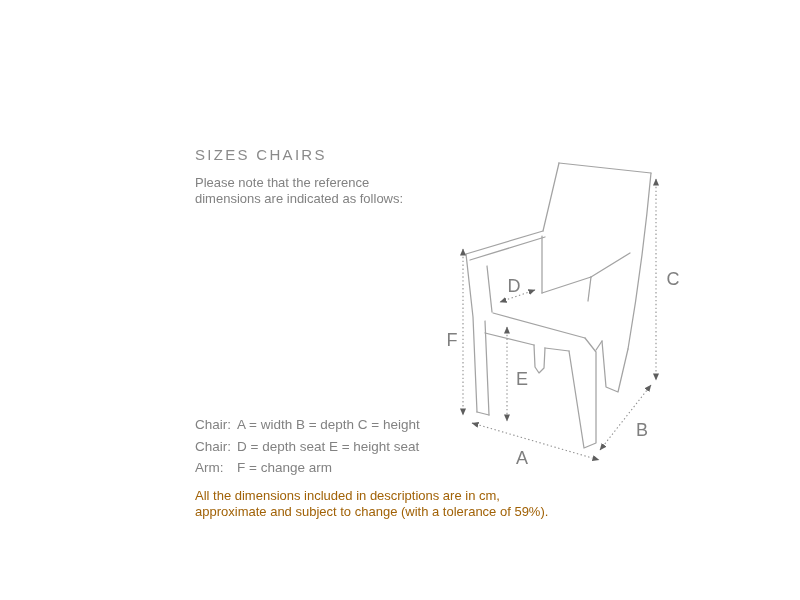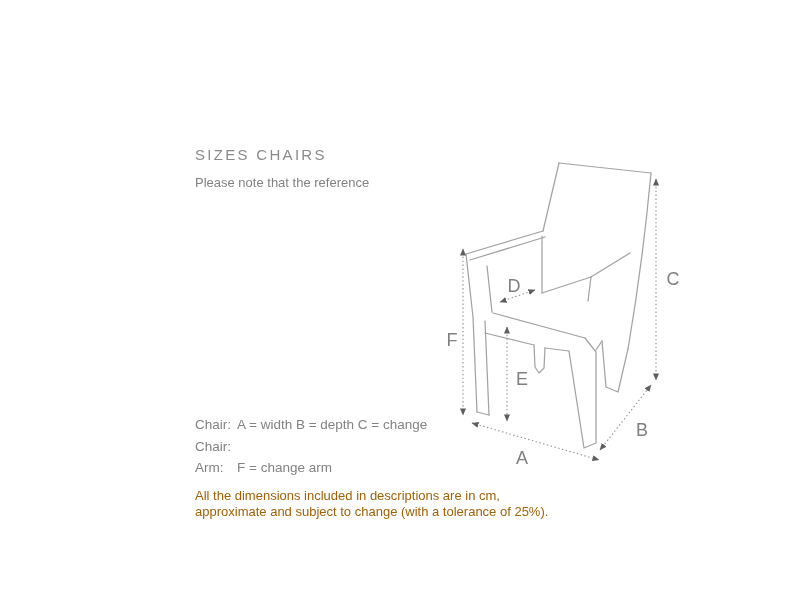--- a/index.html
+++ b/index.html
@@ -35,20 +35,21 @@
 </style>
 </head>
 <body>
 
 <div class="canvas">
 
   <div class="page-title">SIZES CHAIRS</div>
 
   <div class="intro">
     <div>Please note that the reference</div>
+    <div>dimensions are indicated as follows:</div>
   </div>
 
   <svg class="diagram-svg" width="800" height="600" viewBox="0 0 800 600">
     <defs>
       <marker id="arw" markerWidth="8" markerHeight="6" refX="6.6" refY="3" orient="auto-start-reverse" markerUnits="userSpaceOnUse">
         <path d="M0,0 L7,3 L0,6 Z" fill="#5e5e5e"></path>
       </marker>
     </defs>
 
     <g fill="none" stroke-width="1.25" stroke-linecap="round" stroke-linejoin="round" stroke="#a3a3a3">
@@ -89,29 +90,30 @@
       <text x="637" y="285">C</text>
       <text x="478" y="292">D</text>
       <text x="486" y="385">E</text>
       <text x="416" y="346">F</text>
     </g>
   </svg>
 
   <div class="legend">
     <div class="legend-row">
       <span class="legend-label">Chair:</span>
-      <span>A = width B = depth C = change</span>
+      <span>A = width B = depth C = height</span>
     </div>
     <div class="legend-row">
       <span class="legend-label">Chair:</span>
+      <span>D = depth seat E = height seat</span>
     </div>
     <div class="legend-row">
       <span class="legend-label">Arm:</span>
       <span>F = change arm</span>
     </div>
   </div>
 
   <div class="footer-note">
     <div>All the dimensions included in descriptions are in cm,</div>
-    <div>approximate and subject to change (with a tolerance of 25%).</div>
+    <div>approximate and subject to change (with a tolerance of 59%).</div>
   </div>
 
 </div>
 
 </body></html>

